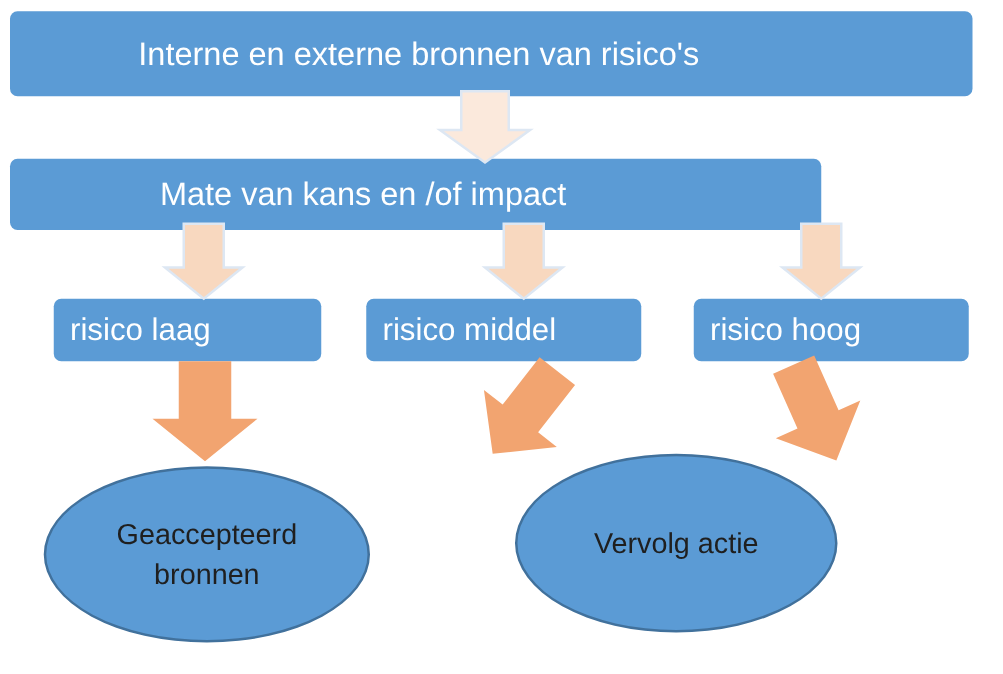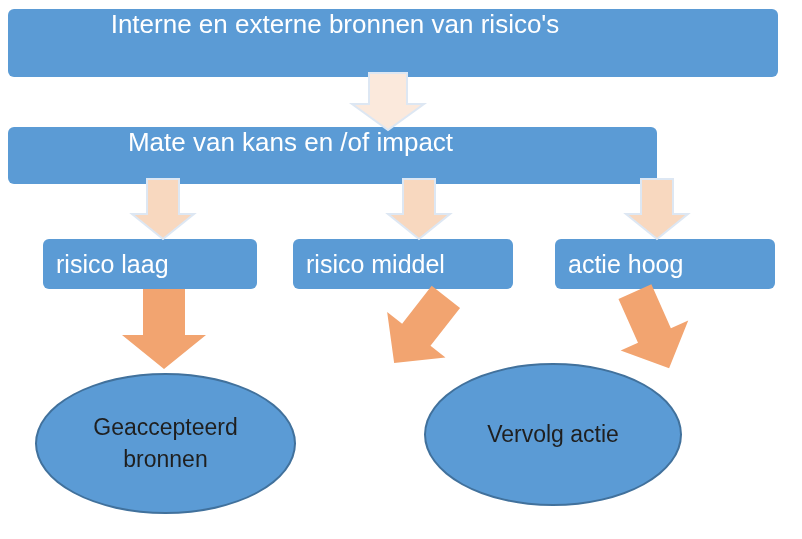--- a/index.html
+++ b/index.html
@@ -14,21 +14,21 @@
     height: 539px;
     background: #ffffff;
     overflow: hidden;
   }
   .bar {
     position: absolute;
     background: #5b9bd5;
     border-radius: 6px;
     color: #ffffff;
     display: flex;
-    align-items: flex-start;
+    align-items: center;
     justify-content: center;
     font-size: 26px;
     z-index: 1;
   }
   .bar-1 { left: 8px; top: 9px; width: 770px; height: 68px; }
   .bar-2 { left: 8px; top: 127px; width: 649px; height: 57px; }
   .bar-1 .bar-label { transform: translateX(-58px); }
   .bar-2 .bar-label { transform: translateX(-42px); }
 
   .risk-box {
@@ -68,21 +68,21 @@
     align-items: center;
     justify-content: center;
     color: #1f1f1f;
     font-size: 23px;
     line-height: 1.35;
     text-align: center;
     box-sizing: border-box;
     z-index: 2;
   }
   .ellipse-left  { left: 35px;  top: 373px; width: 261px; height: 141px; }
-  .ellipse-right { left: 424px; top: 363px; width: 258px; height: 143px; text-align: center; }
+  .ellipse-right { left: 412px; top: 363px; width: 258px; height: 143px; text-align: center; }
 </style>
 </head>
 <body>
 
 <div class="stage">
 
   <div class="bar bar-1">
     <span class="bar-label">Interne en externe bronnen van risico's</span>
   </div>
 
@@ -104,21 +104,21 @@
     <polygon points="16,1 48,1 48,36 63,36 32,61 1,36 16,36" stroke-width="2" fill="#f8d8bf" stroke="#dde7f3"></polygon>
   </svg>
 
   <div class="risk-box risk-box-laag">
     <span>risico laag</span>
   </div>
   <div class="risk-box risk-box-middel">
     <span>risico middel</span>
   </div>
   <div class="risk-box risk-box-hoog">
-    <span>actie hoog</span>
+    <span>risico hoog</span>
   </div>
 
   <svg class="arrow-svg arrow-dark-left" width="84" height="80" viewBox="0 0 84 80">
     <polygon points="21,0 63,0 63,46 84,46 42,80 0,46 21,46" fill="#f2a470"></polygon>
   </svg>
   <svg class="arrow-svg arrow-dark-mid" width="74" height="84" viewBox="0 0 74 84">
     <polygon points="19,0 55,0 55,48 74,48 37,84 0,48 19,48" fill="#f2a470"></polygon>
   </svg>
   <svg class="arrow-svg arrow-dark-right" width="74" height="84" viewBox="0 0 74 84">
     <polygon points="19,0 55,0 55,48 74,48 37,84 0,48 19,48" fill="#f2a470"></polygon>

